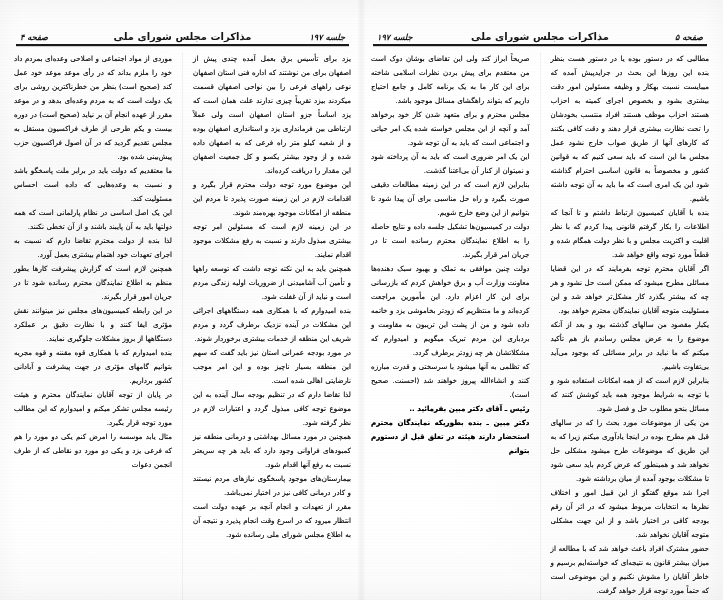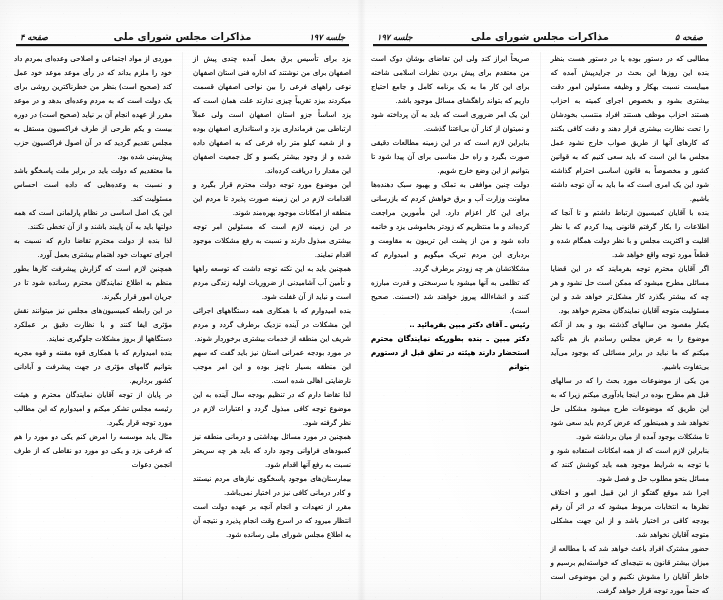--- a/index.html
+++ b/index.html
@@ -181,35 +181,37 @@
       <div class="head-rule"></div>
 
       <div class="columns">
 
         <div class="text-col">
           <div class="col-body">
             <p>مطالبی که در دستور بوده یا در دستور هست بنظر بنده این روزها این بحث در جرایدپیش آمده که میبایست نسبت بهکار و وظیفه مسئولین امور دقت بیشتری بشود و بخصوص اجرای کمیته به احزاب هستند احزاب موظف هستند افراد منتسب بخودشان را تحت نظارت بیشتری قرار دهند و دقت کافی بکنند که کارهای آنها از طریق صواب خارج نشود عمل مجلس ما این است که باید سعی کنیم که به قوانین کشور و مخصوصاً به قانون اساسی احترام گذاشته شود این یک امری است که ما باید به آن توجه داشته باشیم.</p>
             <p>بنده با آقایان کمیسیون ارتباط داشتم و تا آنجا که اطلاعات را بکار گرفتم قانونی پیدا کردم که با نظر اقلیت و اکثریت مجلس و با نظر دولت همگام شده و قطعاً مورد توجه واقع خواهد شد.</p>
             <p>اگر آقایان محترم توجه بفرمایند که در این قضایا مسائلی مطرح میشود که ممکن است حل نشود و هر چه که بیشتر بگذرد کار مشکل‌تر خواهد شد و این مسئولیت متوجه آقایان نمایندگان محترم خواهد بود.</p>
             <p>یکبار مقصود من سالهای گذشته بود و بعد از آنکه موضوع را به عرض مجلس رساندم باز هم تأکید میکنم که ما نباید در برابر مسائلی که بوجود می‌آید بی‌تفاوت باشیم.</p>
+            <p>بنابراین لازم است که از همه امکانات استفاده شود و با توجه به شرایط موجود همه باید کوشش کنند که مسائل بنحو مطلوب حل و فصل شود.</p>
             <p>من یکی از موضوعات مورد بحث را که در سالهای قبل هم مطرح بوده در اینجا یادآوری میکنم زیرا که به این طریق که موضوعات طرح میشود مشکلی حل نخواهد شد و همینطور که عرض کردم باید سعی شود تا مشکلات بوجود آمده از میان برداشته شود.</p>
-            <p>بنابراین لازم است که از همه امکانات استفاده شود و با توجه به شرایط موجود همه باید کوشش کنند که مسائل بنحو مطلوب حل و فصل شود.</p>
             <p>اجرا شد موقع گفتگو از این قبیل امور و اختلاف نظرها به انتخابات مربوط میشود که در اثر آن رقم بودجه کافی در اختیار باشد و از این جهت مشکلی متوجه آقایان نخواهد شد.</p>
             <p>حضور مشترک افراد باعث خواهد شد که با مطالعه از میزان بیشتر قانون به نتیجه‌ای که خواسته‌ایم برسیم و خاطر آقایان را مشوش نکنیم و این موضوعی است که حتماً مورد توجه قرار خواهد گرفت.</p>
 
           </div>
         </div>
 
         <div class="col-divider"></div>
 
         <div class="text-col">
           <div class="col-body">
             <p>صریحاً ابراز کند ولی این تقاضای بوشان دوک است من معتقدم برای پیش بردن نظرات اسلامی شاخته برای این کار ما به یک برنامه کامل و جامع احتیاج داریم که بتواند راهگشای مسائل موجود باشد.</p>
+            <p>مجلس محترم و برای متعهد شدن کار خود برخواهد آمد و آنچه از این مجلس خواسته شده یک امر حیاتی و اجتماعی است که باید به آن توجه شود.</p>
             <p>این یک امر ضروری است که باید به آن پرداخته شود و نمیتوان از کنار آن بی‌اعتنا گذشت.</p>
             <p>بنابراین لازم است که در این زمینه مطالعات دقیقی صورت بگیرد و راه حل مناسبی برای آن پیدا شود تا بتوانیم از این وضع خارج شویم.</p>
+            <p>دولت در کمیسیون‌ها تشکیل جلسه داده و نتایج حاصله را به اطلاع نمایندگان محترم رسانده است تا در جریان امر قرار بگیرند.</p>
             <p>دولت چنین موافقی به تملک و بهبود سبک دهنده‌ها معاونت وزارت آب و برق خواهش کردم که بازرسانی برای این کار اعزام دارد. این مأمورین مراجعت کرده‌اند و ما منتظریم که زودتر بخاموشی یزد و خاتمه داده شود و من از پشت این تریبون به مقاومت و بردباری این مردم تبریک میگویم و امیدوارم که مشکلاتشان هر چه زودتر برطرف گردد.</p>
             <p>که تظلمی به آنها میشود با سرسختی و قدرت مبارزه کنند و انشاءالله پیروز خواهند شد (احسنت. صحیح است).</p>
             <p class="speaker">رئیس ـ آقای دکتر مبین بفرمائید ..</p>
             <p class="speaker">دکتر مبین ـ بنده بطوریکه نمایندگان محترم استحضار دارند هیئته در تعلق قبل از دستورم بتوانم</p>
           </div>
         </div>
       </div>
     </div>
 
     <div class="book-page" id="page-right">

